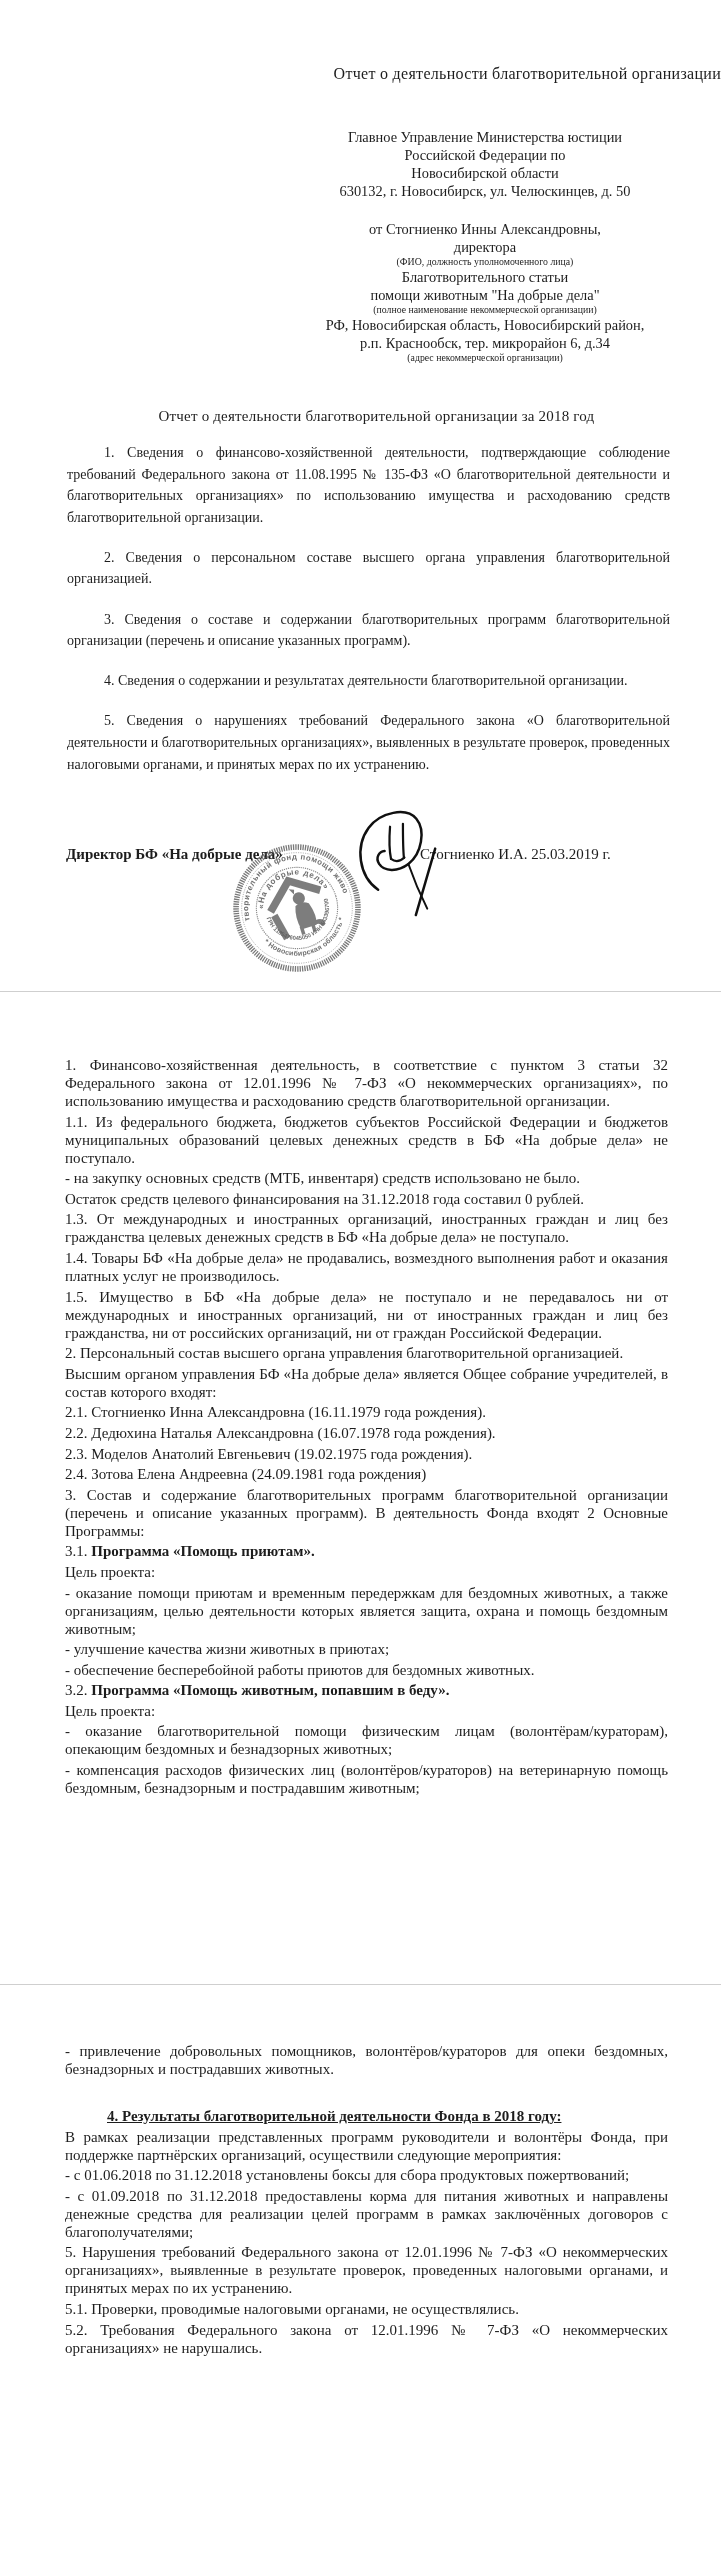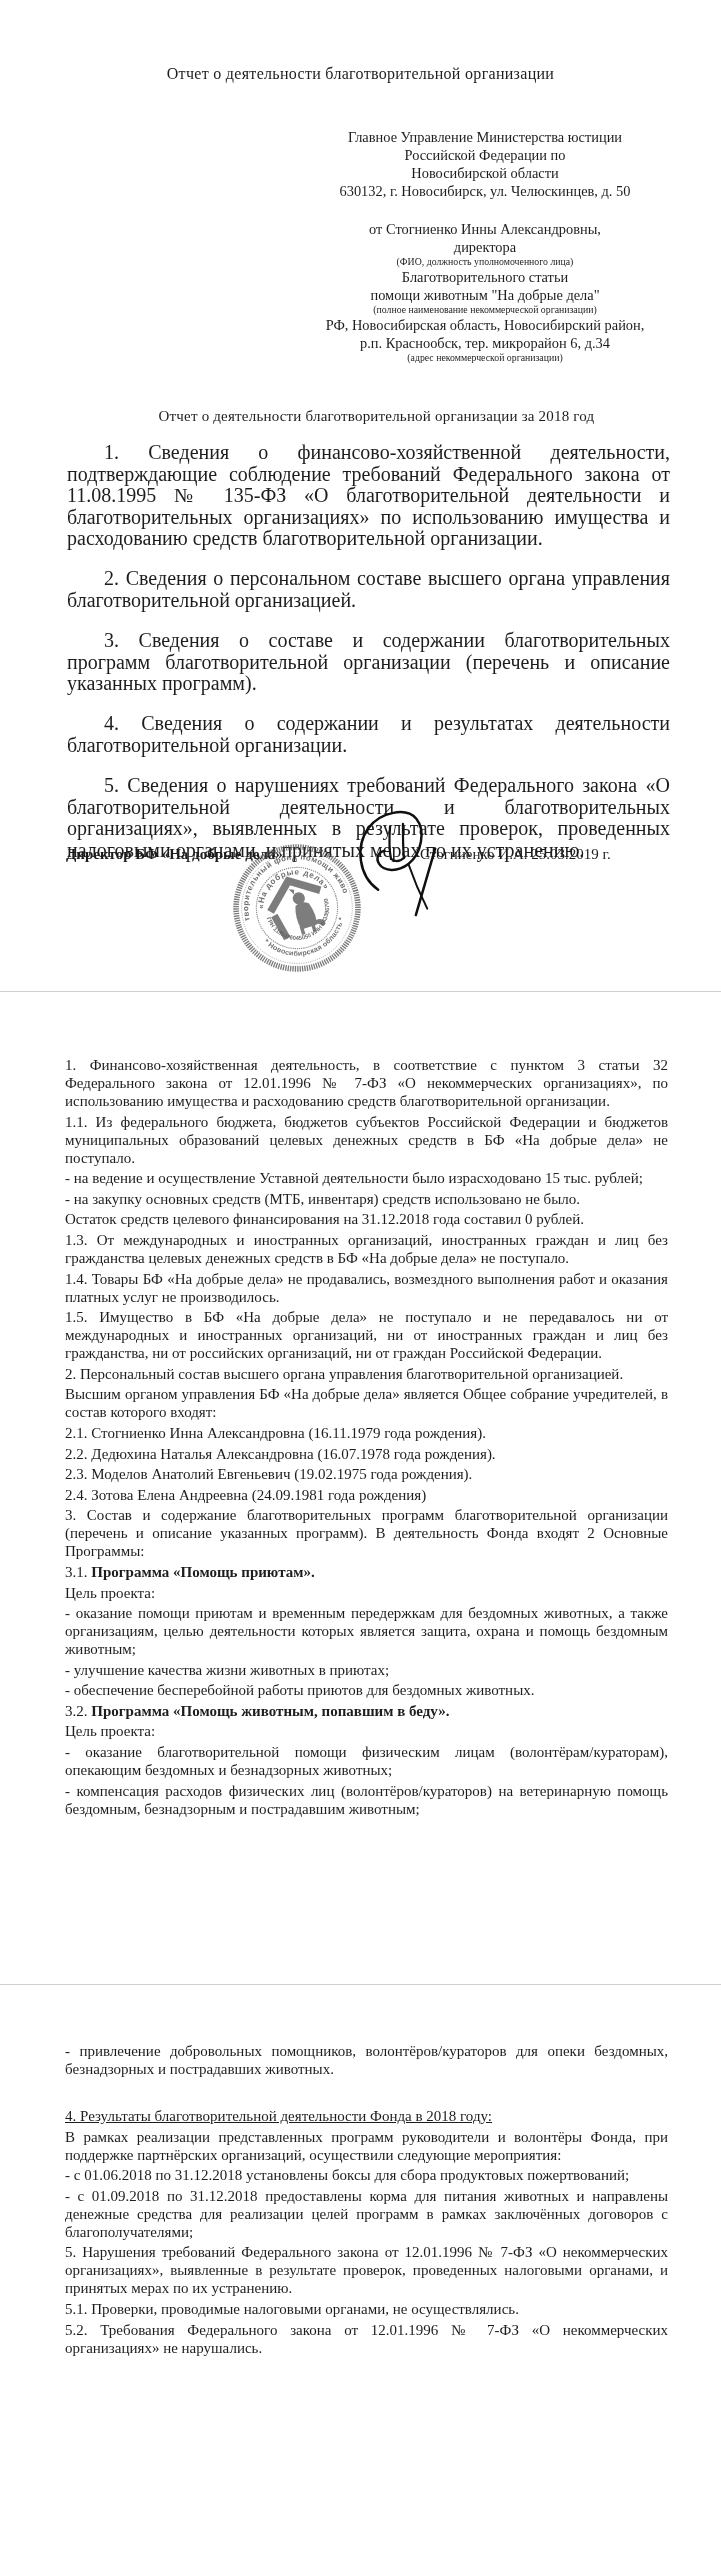--- a/index.html
+++ b/index.html
@@ -2,41 +2,41 @@
 <html style="font-size:8.2px"><head>
 <meta charset="utf-8">
 <style>
   html,body{margin:0;padding:0;}
   body{
     width:721px;height:2976px;position:relative;overflow:hidden;
     background:#ffffff;color:#1d1d1d;
     font-family:"Liberation Serif","DejaVu Serif",serif;
   }
   .abs{position:absolute;}
-  .title{top:65px;left:0;width:721px;text-align:center;font-size:16px;letter-spacing:0.3px;}
+  .title{top:65px;left:0;width:721px;text-align:right;font-size:16px;letter-spacing:0.3px;}
   .address{top:128px;left:289px;width:392px;text-align:center;font-size:14.4px;line-height:18px;}
   .address .para{white-space:nowrap;}
   .address .small{font-size:9.8px;line-height:12.4px;}
   .address .gap{margin-top:19.6px;text-align:center;}
   .h2{top:408px;left:16px;width:721px;text-align:center;font-size:15px;letter-spacing:0.2px;}
-  .p1-paras{top:442px;left:67px;width:603px;font-size:20px;line-height:21.6px;text-align:justify;}
+  .p1-paras{top:442px;left:67px;width:603px;font-size:14px;line-height:21.6px;text-align:justify;}
   .p1-paras .para{text-indent:37px;margin-bottom:18.5px;}
   .sig-left{top:846px;left:66px;font-size:15px;font-weight:bold;}
   .sig-right{top:846px;left:420px;font-size:15px;}
   .stamp{top:842px;left:231px;width:132px;height:132px;opacity:.92;}
   .signature{top:793px;left:330px;width:129px;height:129px;}
   .sep{left:0;width:721px;height:0;border-top:1px solid #cfcfcf;}
   .sep1{top:991px;}
   .sep2{top:1984px;}
   .bodytext{left:65px;width:603px;font-size:15px;line-height:18px;text-align:justify;}
   .bodytext .para{margin-bottom:2.6px;}
   #pg2{top:1056px;}
   #pg3{top:2042px;}
   .b{font-weight:bold;}
-  .hd{font-weight:normal;text-decoration:underline;}
+  .hd{font-weight:bold;text-decoration:underline;margin-left:42px;}
   .mt1{margin-top:29px;}
   .mt2{}
   svg text{font-family:"Liberation Sans","DejaVu Sans",sans-serif;}
 </style>
 </head>
 <body>
 
 <div class="abs title">Отчет о деятельности благотворительной организации</div>
 
 <div class="abs address">
@@ -111,21 +111,20 @@
       </g>
     </g>
   </g>
 </svg>
 
 <div class="abs sep sep1"></div>
 
 <div id="pg2" class="abs bodytext">
     <div class="para">1. Финансово-хозяйственная деятельность, в соответствие с пунктом 3 статьи 32 Федерального закона от 12.01.1996 № 7-ФЗ «О некоммерческих организациях», по использованию имущества и расходованию средств благотворительной организации.</div>
     <div class="para">1.1. Из федерального бюджета, бюджетов субъектов Российской Федерации и бюджетов муниципальных образований целевых денежных средств в БФ «На добрые дела» не поступало.</div>
-    <div class="para">- на ведение и осуществление Уставной деятельности было израсходовано 15 тыс. рублей;</div>
     <div class="para">- на закупку основных средств (МТБ, инвентаря) средств использовано не было.</div>
     <div class="para">Остаток средств целевого финансирования на 31.12.2018 года составил 0 рублей.</div>
     <div class="para">1.3. От международных и иностранных организаций, иностранных граждан и лиц без гражданства целевых денежных средств в БФ «На добрые дела» не поступало.</div>
     <div class="para">1.4. Товары БФ «На добрые дела» не продавались, возмездного выполнения работ и оказания платных услуг не производилось.</div>
     <div class="para">1.5. Имущество в БФ «На добрые дела» не поступало и не передавалось ни от международных и иностранных организаций, ни от иностранных граждан и лиц без гражданства, ни от российских организаций, ни от граждан Российской Федерации.</div>
     <div class="para">2. Персональный состав высшего органа управления благотворительной организацией.</div>
     <div class="para">Высшим органом управления БФ «На добрые дела» является Общее собрание учредителей, в состав которого входят:</div>
     <div class="para">2.1. Стогниенко Инна Александровна (16.11.1979 года рождения).</div>
     <div class="para">2.2. Дедюхина Наталья Александровна (16.07.1978 года рождения).</div>
     <div class="para">2.3. Моделов Анатолий Евгеньевич (19.02.1975 года рождения).</div>

